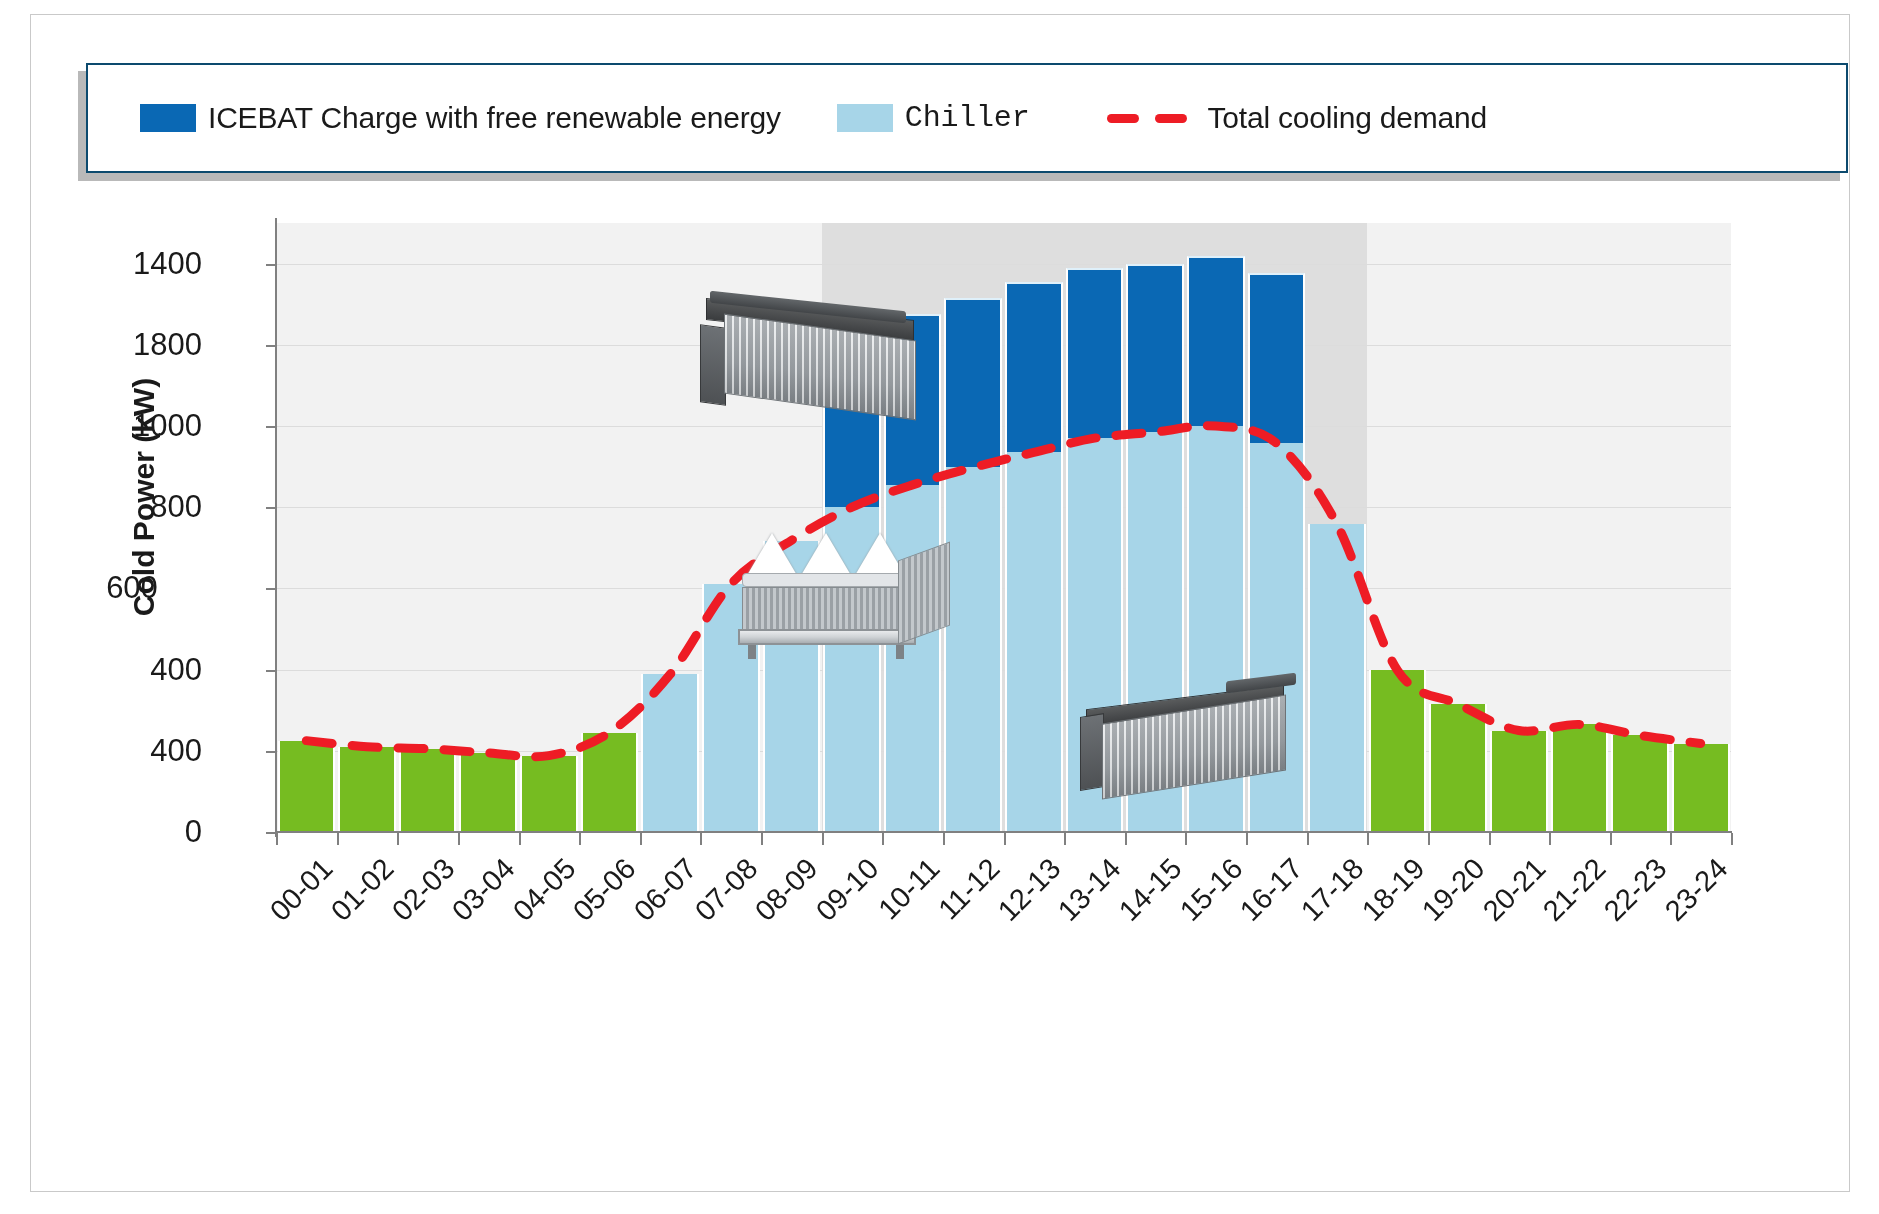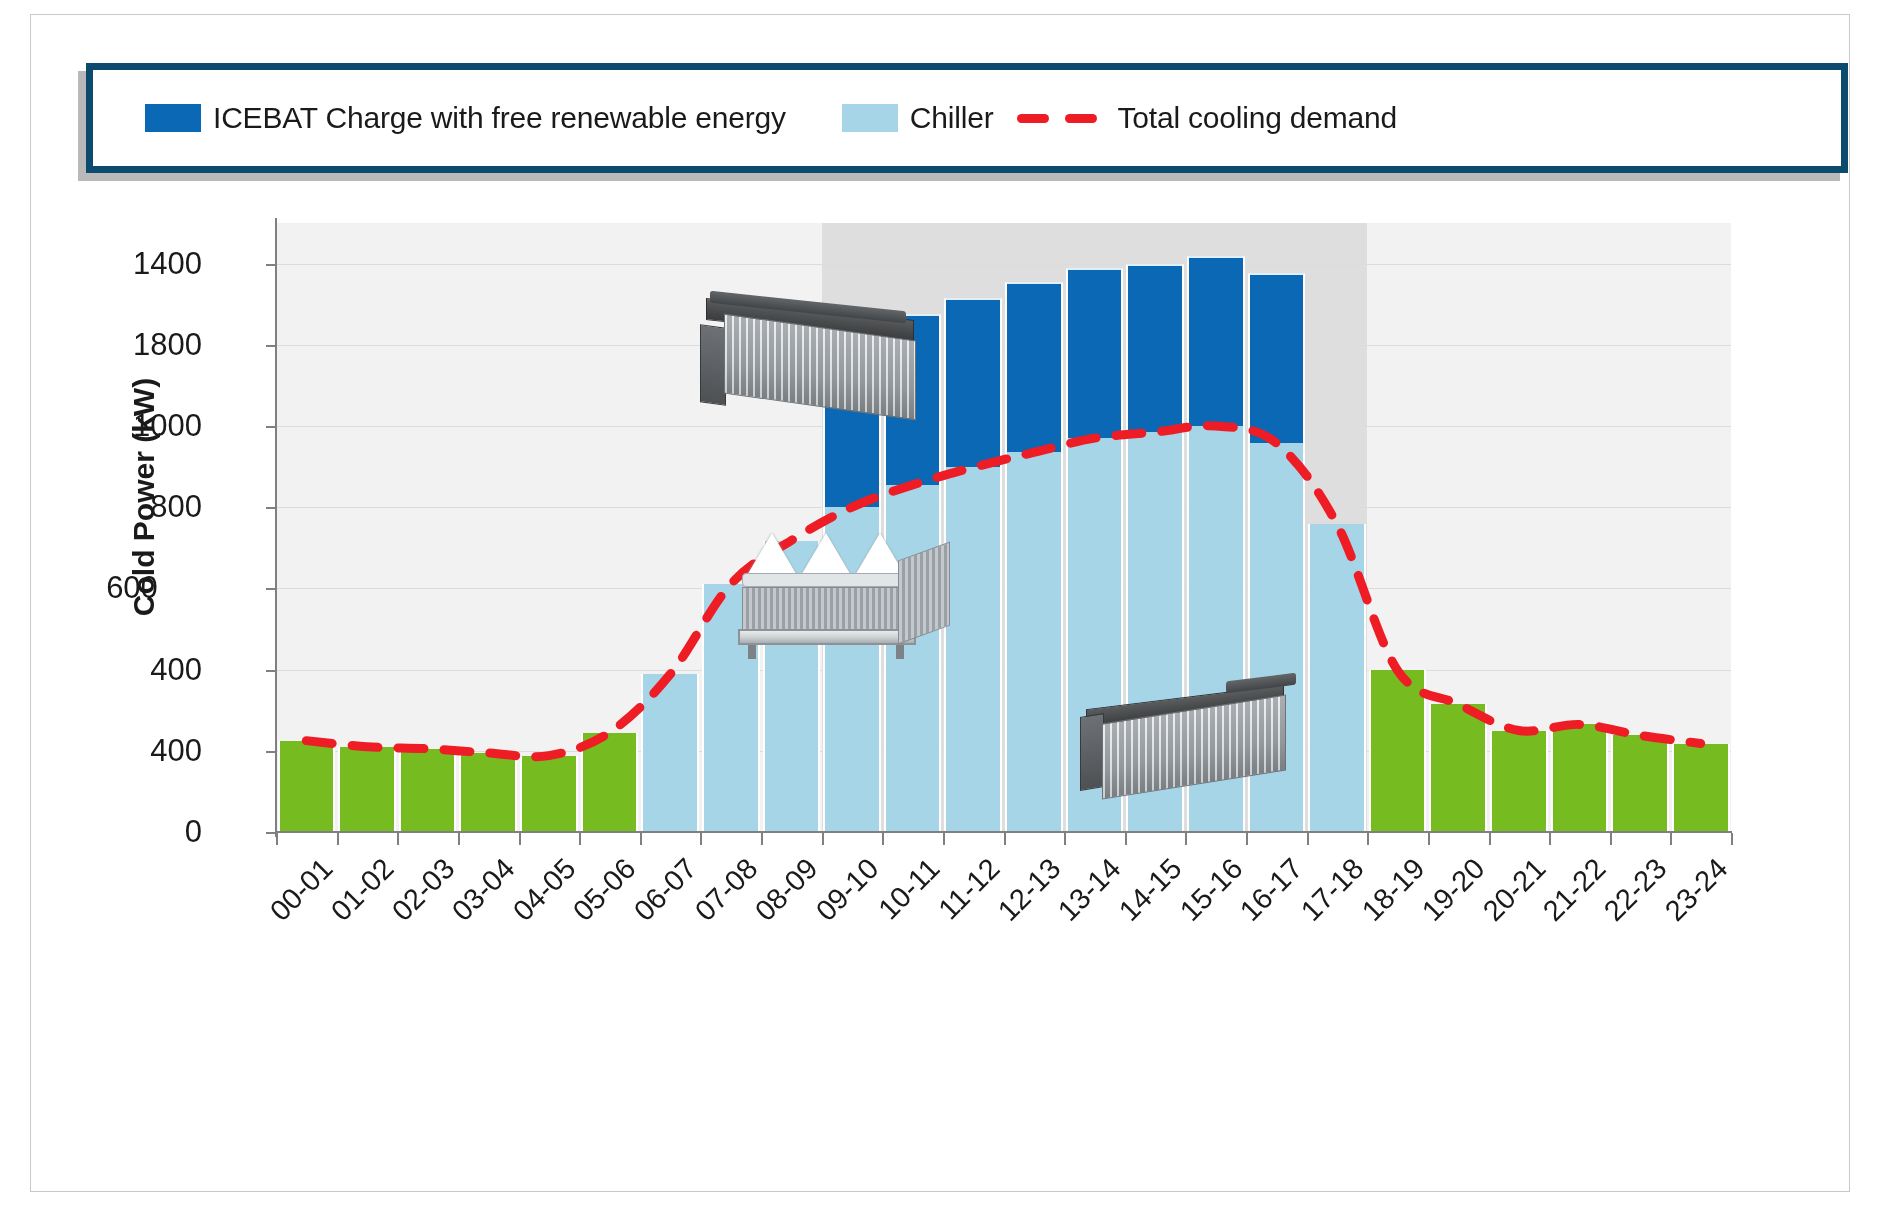--- a/index.html
+++ b/index.html
@@ -21,21 +21,21 @@
     position: absolute;
     left: 47px; top: 56px;
     width: 1762px; height: 110px;
     background: #b9b9b9;
   }
   #legend {
     position: absolute;
     left: 55px; top: 48px;
     width: 1762px; height: 110px;
     background: #ffffff;
-    border: 7px solid #0c4a6e;
+    border: 2px solid #0c4a6e;
     display: flex;
     align-items: center;
     padding-left: 52px;
   }
   .legend-item {
     display: flex;
     align-items: center;
     white-space: nowrap;
   }
   .legend-swatch {
@@ -58,21 +58,21 @@
   }
   .legend-dash i.d1 { left: 0px;  width: 32px; }
   .legend-dash i.d2 { left: 48px; width: 32px; }
   .legend-label {
     font-size: 30px;
     color: #1a1a1a;
     letter-spacing: -0.2px;
   }
   #li-charge   { margin-right: 56px; }
   #li-discharge{ margin-right: 48px; }
-  #li-chiller  { margin-right: 24px; }
+  #li-chiller  { margin-right: 78px; font-family: Liberation Mono, monospace; }
 
   
   #chart-area {
     position: absolute;
     left: 55px; top: 175px;
     width: 1762px; height: 1000px;
   }
   #plot {
     position: absolute;
     left: 190px; top: 33px;

